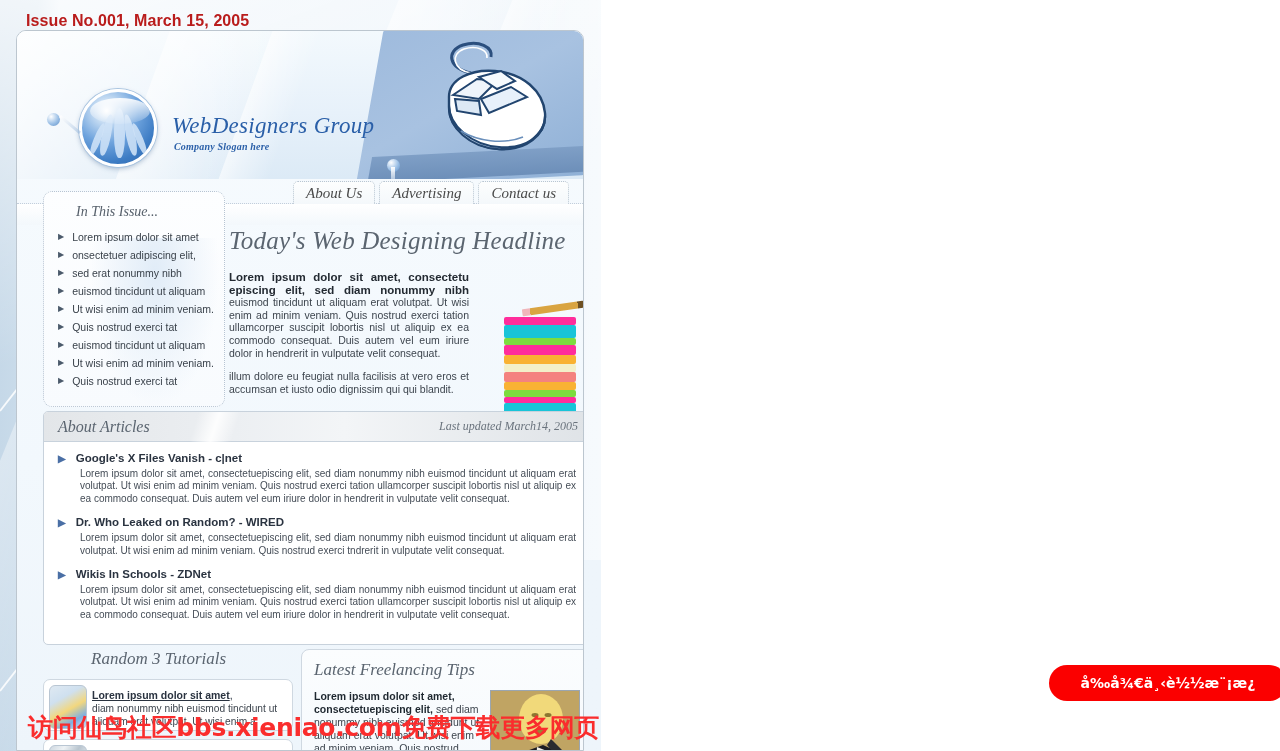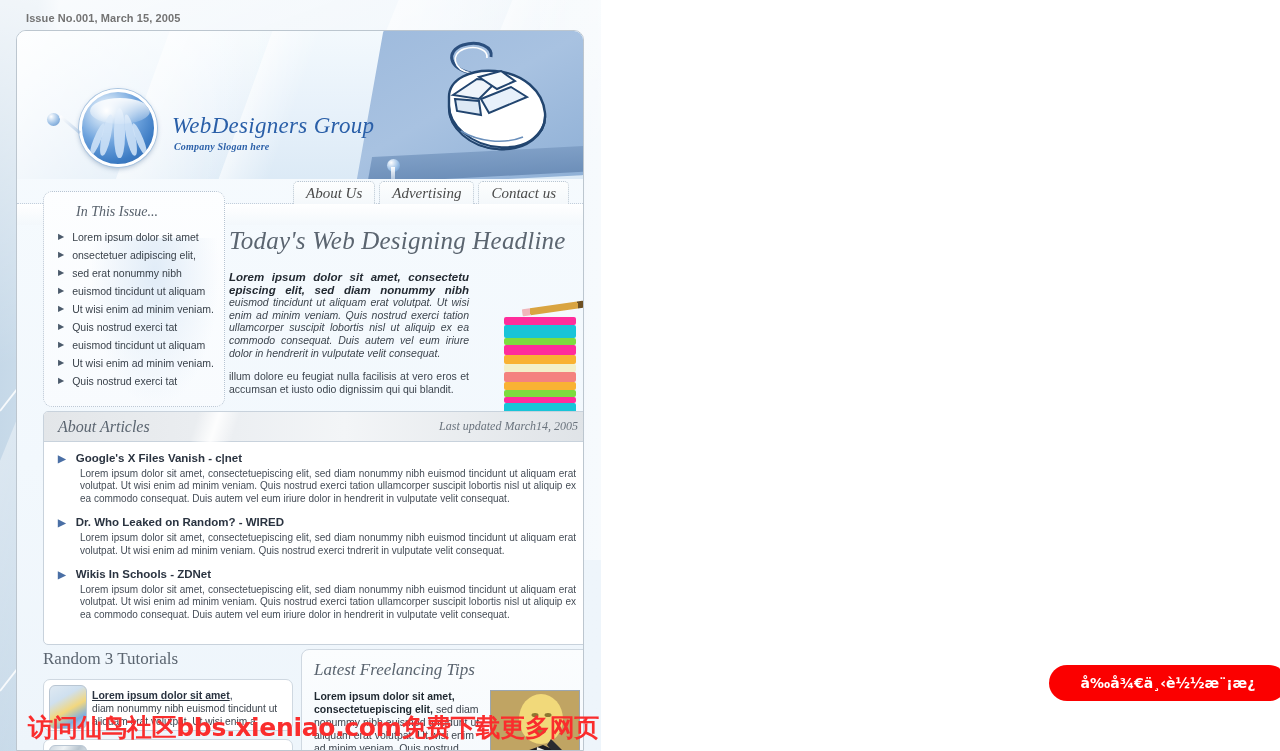--- a/index.html
+++ b/index.html
@@ -46,21 +46,21 @@
     background: rgba(255,255,255,.85); transform: rotate(-52deg); transform-origin: left center;
   }
   .bg-diag2 {
     position: absolute; left: 0; top: 690px; width: 90px; height: 2px;
     background: rgba(255,255,255,.85); transform: rotate(-52deg); transform-origin: left center;
   }
 
   
   .issue-line {
     position: absolute; left: 26px; top: 12px;
-    font-size: 11px; font-weight: bold; color: #737373;
+    font-size: 16px; font-weight: bold; color: #b91c1c;
     letter-spacing: .1px;
   }
 
   
   .shell {
     position: absolute; left: 16px; top: 30px;
     width: 568px; height: 721px;
     border: 1px solid #bcc6cf;
     border-top-left-radius: 10px;
     border-top-right-radius: 10px;
@@ -210,21 +210,21 @@
     font-weight: normal; font-style: italic;
     font-size: 25px; color: #5b6570;
     letter-spacing: .2px;
     margin-bottom: 16px;
   }
   .lead-body { position: relative; width: 240px; }
   .lead-body p {
     font-size: 10.5px; line-height: 12.6px; color: #3d454e;
     text-align: justify;
   }
-  .lead-body p.first { margin-bottom: 11px; font-style: italic; }
+  .lead-body p.first { margin-bottom: 11px; }
   .lead-body b { font-size: 11.5px; color: #232a32; }
 
   
   .books { position: absolute; left: 275px; top: 42px; width: 80px; height: 130px; }
   .book { position: absolute; left: 0; width: 72px; border-radius: 2px; }
   .pencil {
     position: absolute; left: 18px; top: -8px; width: 62px; height: 7px;
     background: linear-gradient(to right, #f0b6bb 0 8px, #d9a441 8px 56px, #6e5022 56px 62px);
     transform: rotate(-8deg); border-radius: 1px;
   }
@@ -274,22 +274,23 @@
   }
   .viewall {
     margin-left: 22px; margin-top: 4px;
     font-size: 10px; color: #3d454e; cursor: pointer;
   }
 
   
   .tutorials { position: absolute; left: 26px; top: 618px; width: 250px; }
   .tut-head {
     font-family: "Liberation Serif", serif;
-    font-size: 17px; color: #5b6570;
+    font-style: italic; font-size: 17px; color: #5b6570;
     margin-bottom: 10px;
+    margin-left: 48px;
   }
   .tut-item {
     display: flex; gap: 9px;
     background: #ffffff;
     border: 1px solid #cfd8e1;
     border-radius: 7px;
     padding: 5px 7px 5px 48px;
     position: relative;
     height: 52px;
     margin-bottom: 8px;

